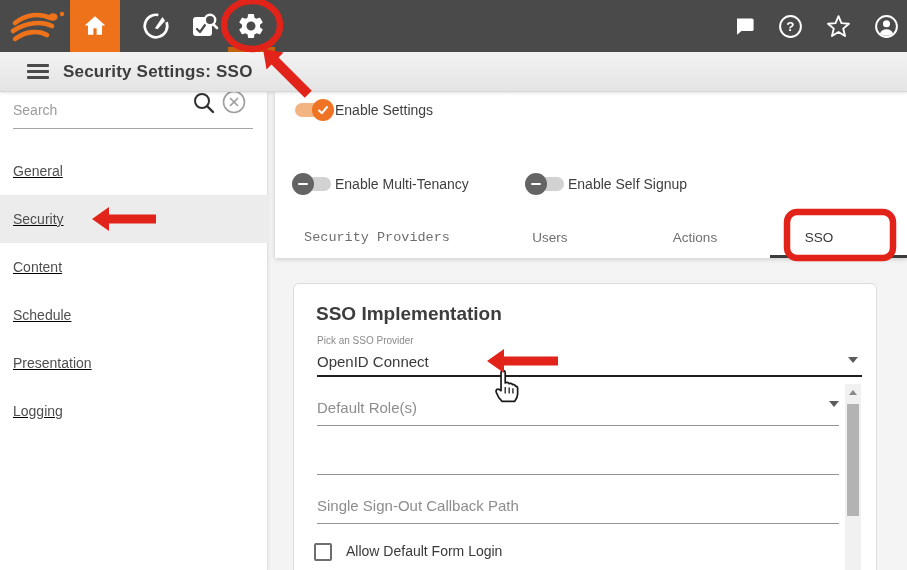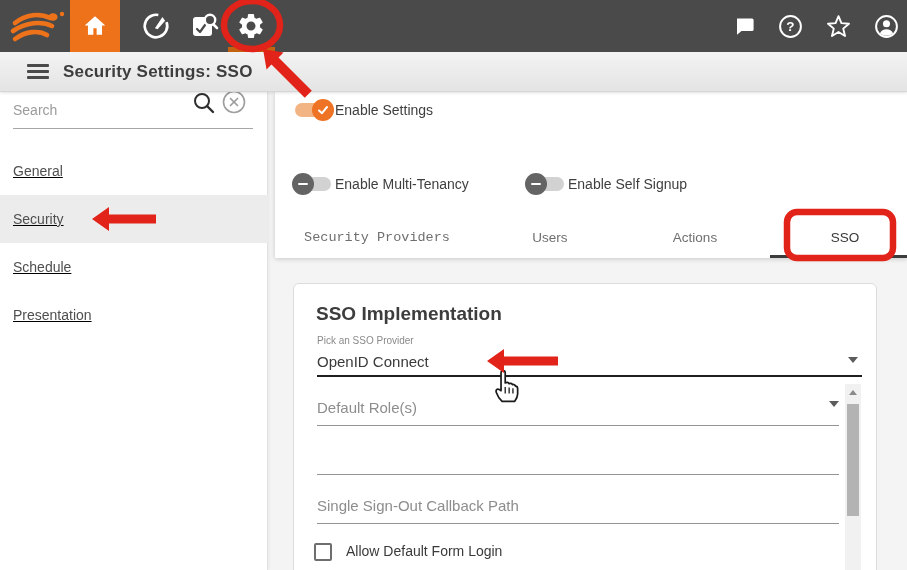--- a/index.html
+++ b/index.html
@@ -173,22 +173,24 @@
       <svg style="position:absolute;left:221px;top:-3px;cursor:pointer;" width="28" height="28" viewBox="0 0 28 28">
         <circle cx="13" cy="13" r="10.5" fill="none" stroke="#9e9e9e" stroke-width="1.6"></circle>
         <line x1="9.5" y1="9.5" x2="16.5" y2="16.5" stroke="#9e9e9e" stroke-width="1.7" stroke-linecap="round"></line>
         <line x1="16.5" y1="9.5" x2="9.5" y2="16.5" stroke="#9e9e9e" stroke-width="1.7" stroke-linecap="round"></line>
       </svg>
       <div class="search-underline"></div>
     </div>
     <div class="side-items">
       <div class="side-item">General</div>
       <div class="side-item selected">Security</div>
+      <div class="side-item">Content</div>
       <div class="side-item">Schedule</div>
       <div class="side-item">Presentation</div>
+      <div class="side-item">Logging</div>
     </div>
   </div>
 
   <div class="panel">
     <div class="toggle on" style="left:20px; top:7px;">
       <div class="track"></div>
       <div class="knob">
         <svg width="12" height="12" viewBox="0 0 12 12">
             <polyline points="2,6.5 5,9.2 10,3" fill="none" stroke="#fff" stroke-width="2" stroke-linecap="round" stroke-linejoin="round"></polyline>
           </svg>
@@ -208,21 +210,21 @@
       <div class="track"></div>
       <div class="knob">
           <div class="minus"></div>
         </div>
     </div>
     <div class="toggle-label" style="left:293px; top:81px;">Enable Self Signup</div>
 
     <div class="tab" style="left:102px;font-family:Liberation Mono, monospace;">Security Providers</div>
     <div class="tab" style="left:275px;">Users</div>
     <div class="tab" style="left:420px;">Actions</div>
-    <div class="tab active" style="left:570px;text-align:center;">SSO</div>
+    <div class="tab active" style="left:544px;text-align:center;">SSO</div>
     <div class="tab-indicator"></div>
   </div>
 
   <div class="card">
     <div class="card-title">SSO Implementation</div>
 
     <div class="field-label">Pick an SSO Provider</div>
     <input class="provider-input" type="text" value="OpenID Connect" style="">
     <div class="caret" style="left:554px; top:73px;"></div>
     <div class="provider-underline"></div>

